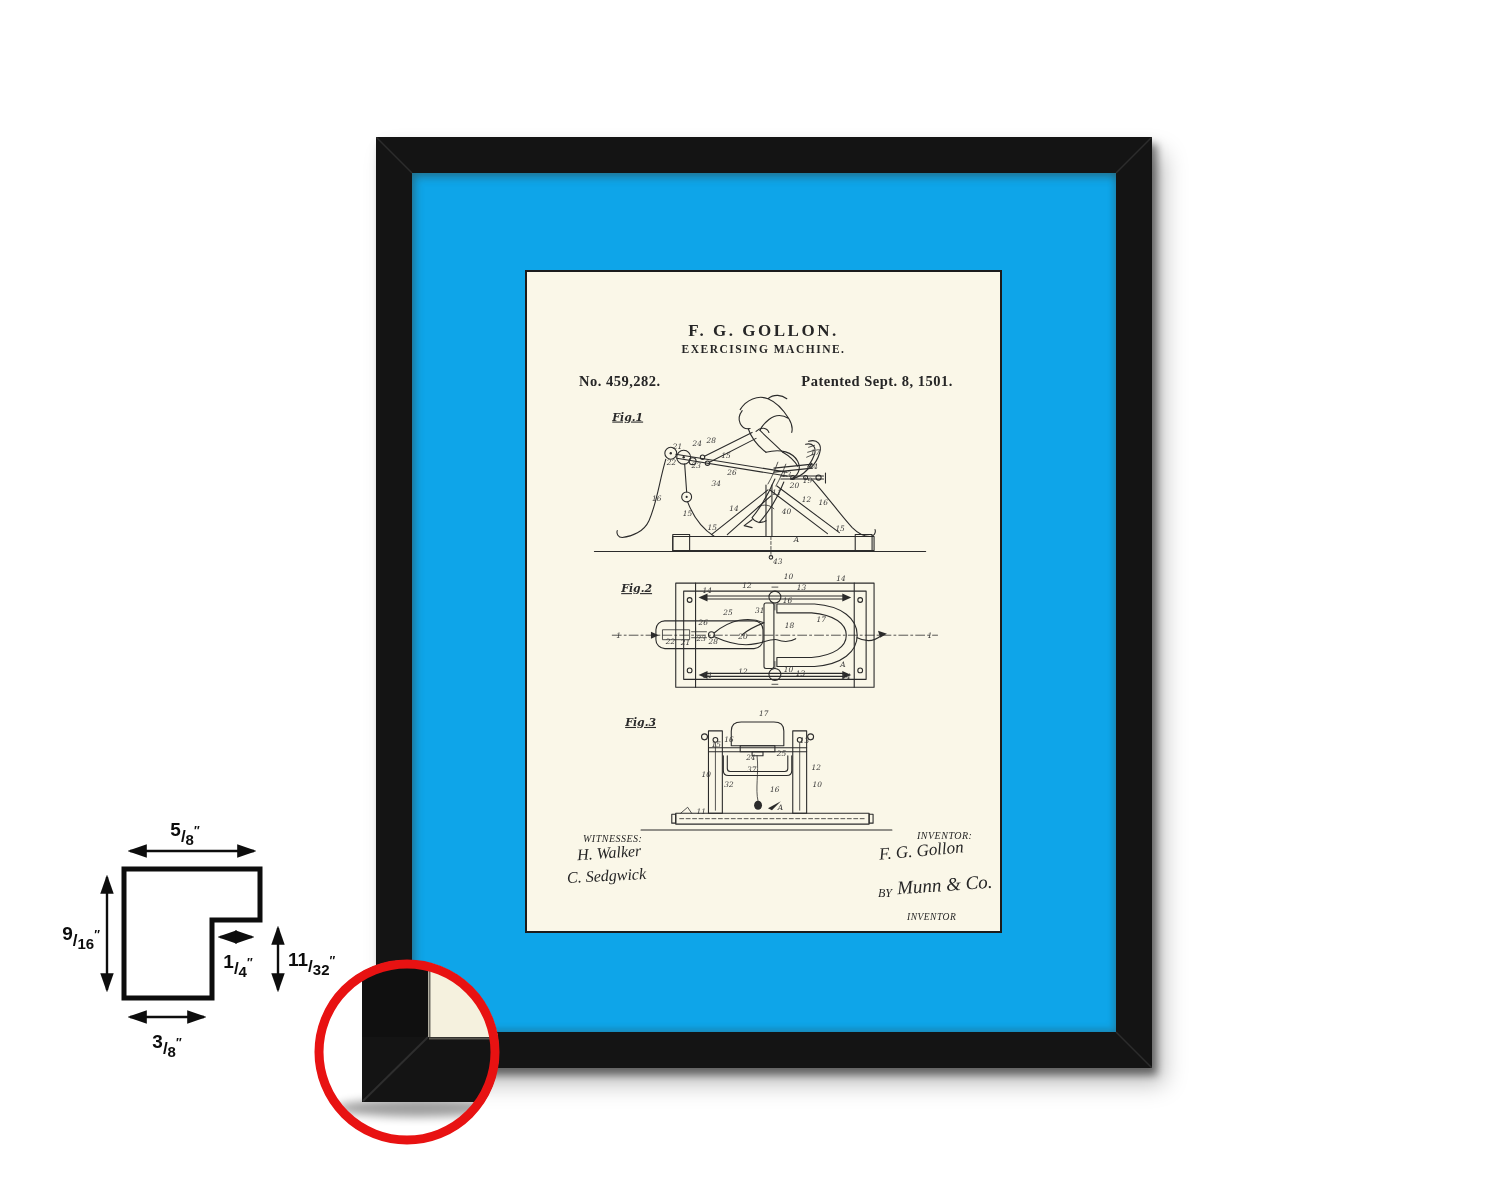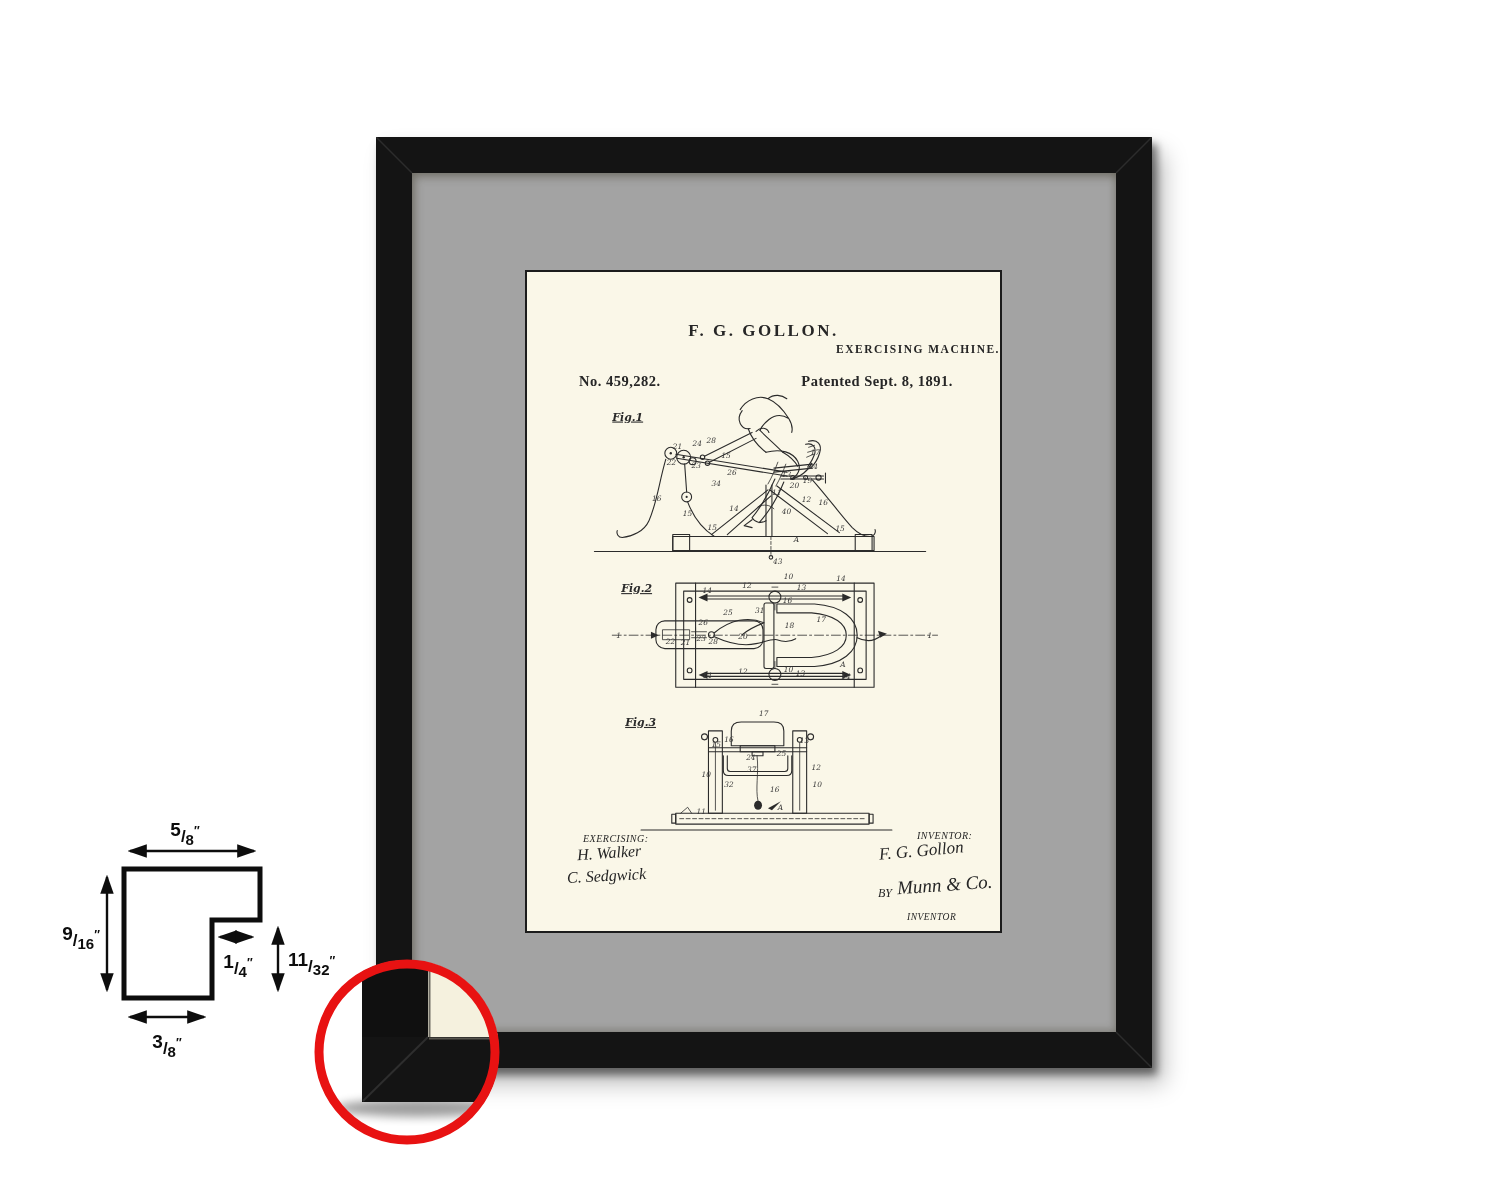--- a/index.html
+++ b/index.html
@@ -6,29 +6,29 @@
   body{width:1500px;height:1200px;position:relative;overflow:hidden;
        font-family:"Liberation Sans",sans-serif;}
   .scene{position:absolute;inset:0;}
 
   
   .frame{position:absolute;left:376px;top:137px;width:776px;height:931px;
          background:#141414;
          box-shadow:5px 7px 8px rgba(0,0,0,.50), 12px 16px 22px rgba(0,0,0,.25);}
   .frame svg.miters{position:absolute;inset:0;width:100%;height:100%;}
   .mat{position:absolute;left:36px;top:36px;width:704px;height:859px;
-       background:#a3a3a3;
+       background:#0ea5e9;
        box-shadow:inset 3px 4px 9px rgba(60,54,38,.42), inset -2px -3px 7px rgba(60,54,38,.22);}
   .print{position:absolute;left:113px;top:97px;width:477px;height:663px;
          box-sizing:border-box;border:2.4px solid #1c1c1c;background:#faf7e8;}
 
   
   .print .ptxt{position:absolute;color:#262626;font-family:"Liberation Serif",serif;white-space:nowrap;}
   .p-title{left:0;right:0;top:49px;text-align:center;font-size:17px;font-weight:bold;letter-spacing:2.5px;}
-  .p-subtitle{left:0;right:0;top:71px;text-align:right;font-size:11.5px;font-weight:bold;letter-spacing:1.5px;}
+  .p-subtitle{left:0;right:0;top:71px;text-align:center;font-size:11.5px;font-weight:bold;letter-spacing:1.5px;}
   .p-number{left:52px;top:101px;font-size:14.5px;font-weight:bold;letter-spacing:.5px;}
   .p-date{right:47px;top:101px;font-size:14.5px;font-weight:bold;letter-spacing:.5px;}
   .lab{font-size:10px;font-style:italic;letter-spacing:.5px;}
   .w-label{left:56px;top:561px;}
   .i-label{left:364px;top:558px;margin-left:26px;}
   .a-label{left:380px;top:640px;font-size:9.5px;}
   .script{font-family:"DejaVu Serif",serif;font-style:italic;color:#2e2e2e;}
   .w-sig1{left:50px;top:572px;font-size:16px;transform:rotate(-4deg);}
   .w-sig2{left:40px;top:595px;font-size:16px;transform:rotate(-3deg);}
   .i-sig{left:352px;top:569px;font-size:17px;transform:rotate(-5deg);}
@@ -65,21 +65,21 @@
       <line x1="0" y1="931" x2="36" y2="895" stroke="#2c2c2c" stroke-width="1.5"></line>
       <line x1="776" y1="931" x2="740" y2="895" stroke="#2c2c2c" stroke-width="1.5"></line>
     </svg>
 
     <div class="mat">
       <div class="print">
 
         <div class="ptxt p-title">F. G. GOLLON.</div>
         <div class="ptxt p-subtitle">EXERCISING MACHINE.</div>
         <div class="ptxt p-number">No. 459,282.</div>
-        <div class="ptxt p-date">Patented Sept. 8, 1891.</div>
+        <div class="ptxt p-date">Patented Sept. 8, 1501.</div>
 
         <svg id="patent-svg" viewBox="0 0 477 663">
           <defs>
             <pattern id="ht" width="4" height="4" patternUnits="userSpaceOnUse" patternTransform="rotate(45)">
               <line x1="0" y1="0" x2="0" y2="4" stroke="#2b2b2b" stroke-width="1"></line>
             </pattern>
             <pattern id="xh" width="5" height="5" patternUnits="userSpaceOnUse">
               <path d="M0,0 L5,5 M5,0 L0,5" stroke="#2b2b2b" stroke-width=".7"></path>
             </pattern>
             <pattern id="st" width="4" height="4" patternUnits="userSpaceOnUse">
@@ -245,21 +245,21 @@
             <text x="222" y="503" class="refnum">37</text>
             <text x="287" y="501" class="refnum">12</text>
             <text x="176" y="509" class="refnum">10</text>
             <text x="288" y="519" class="refnum">10</text>
             <text x="199" y="519" class="refnum">32</text>
             <text x="245" y="524" class="refnum">16</text>
             <text x="171" y="546" class="refnum">11</text>
             <text x="253" y="542" class="refnum">A</text>
           </svg>
 
-        <div class="ptxt lab w-label">EXERCISING:</div>
+        <div class="ptxt lab w-label">WITNESSES:</div>
         <div class="ptxt script w-sig1">H. Walker</div>
         <div class="ptxt script w-sig2">C. Sedgwick</div>
         <div class="ptxt lab i-label">INVENTOR:</div>
         <div class="ptxt script i-sig">F. G. Gollon</div>
         <div class="ptxt by-label">BY</div>
         <div class="ptxt script a-sig">Munn &amp; Co.</div>
         <div class="ptxt lab a-label">INVENTOR</div>
       </div>
     </div>
   </div>

